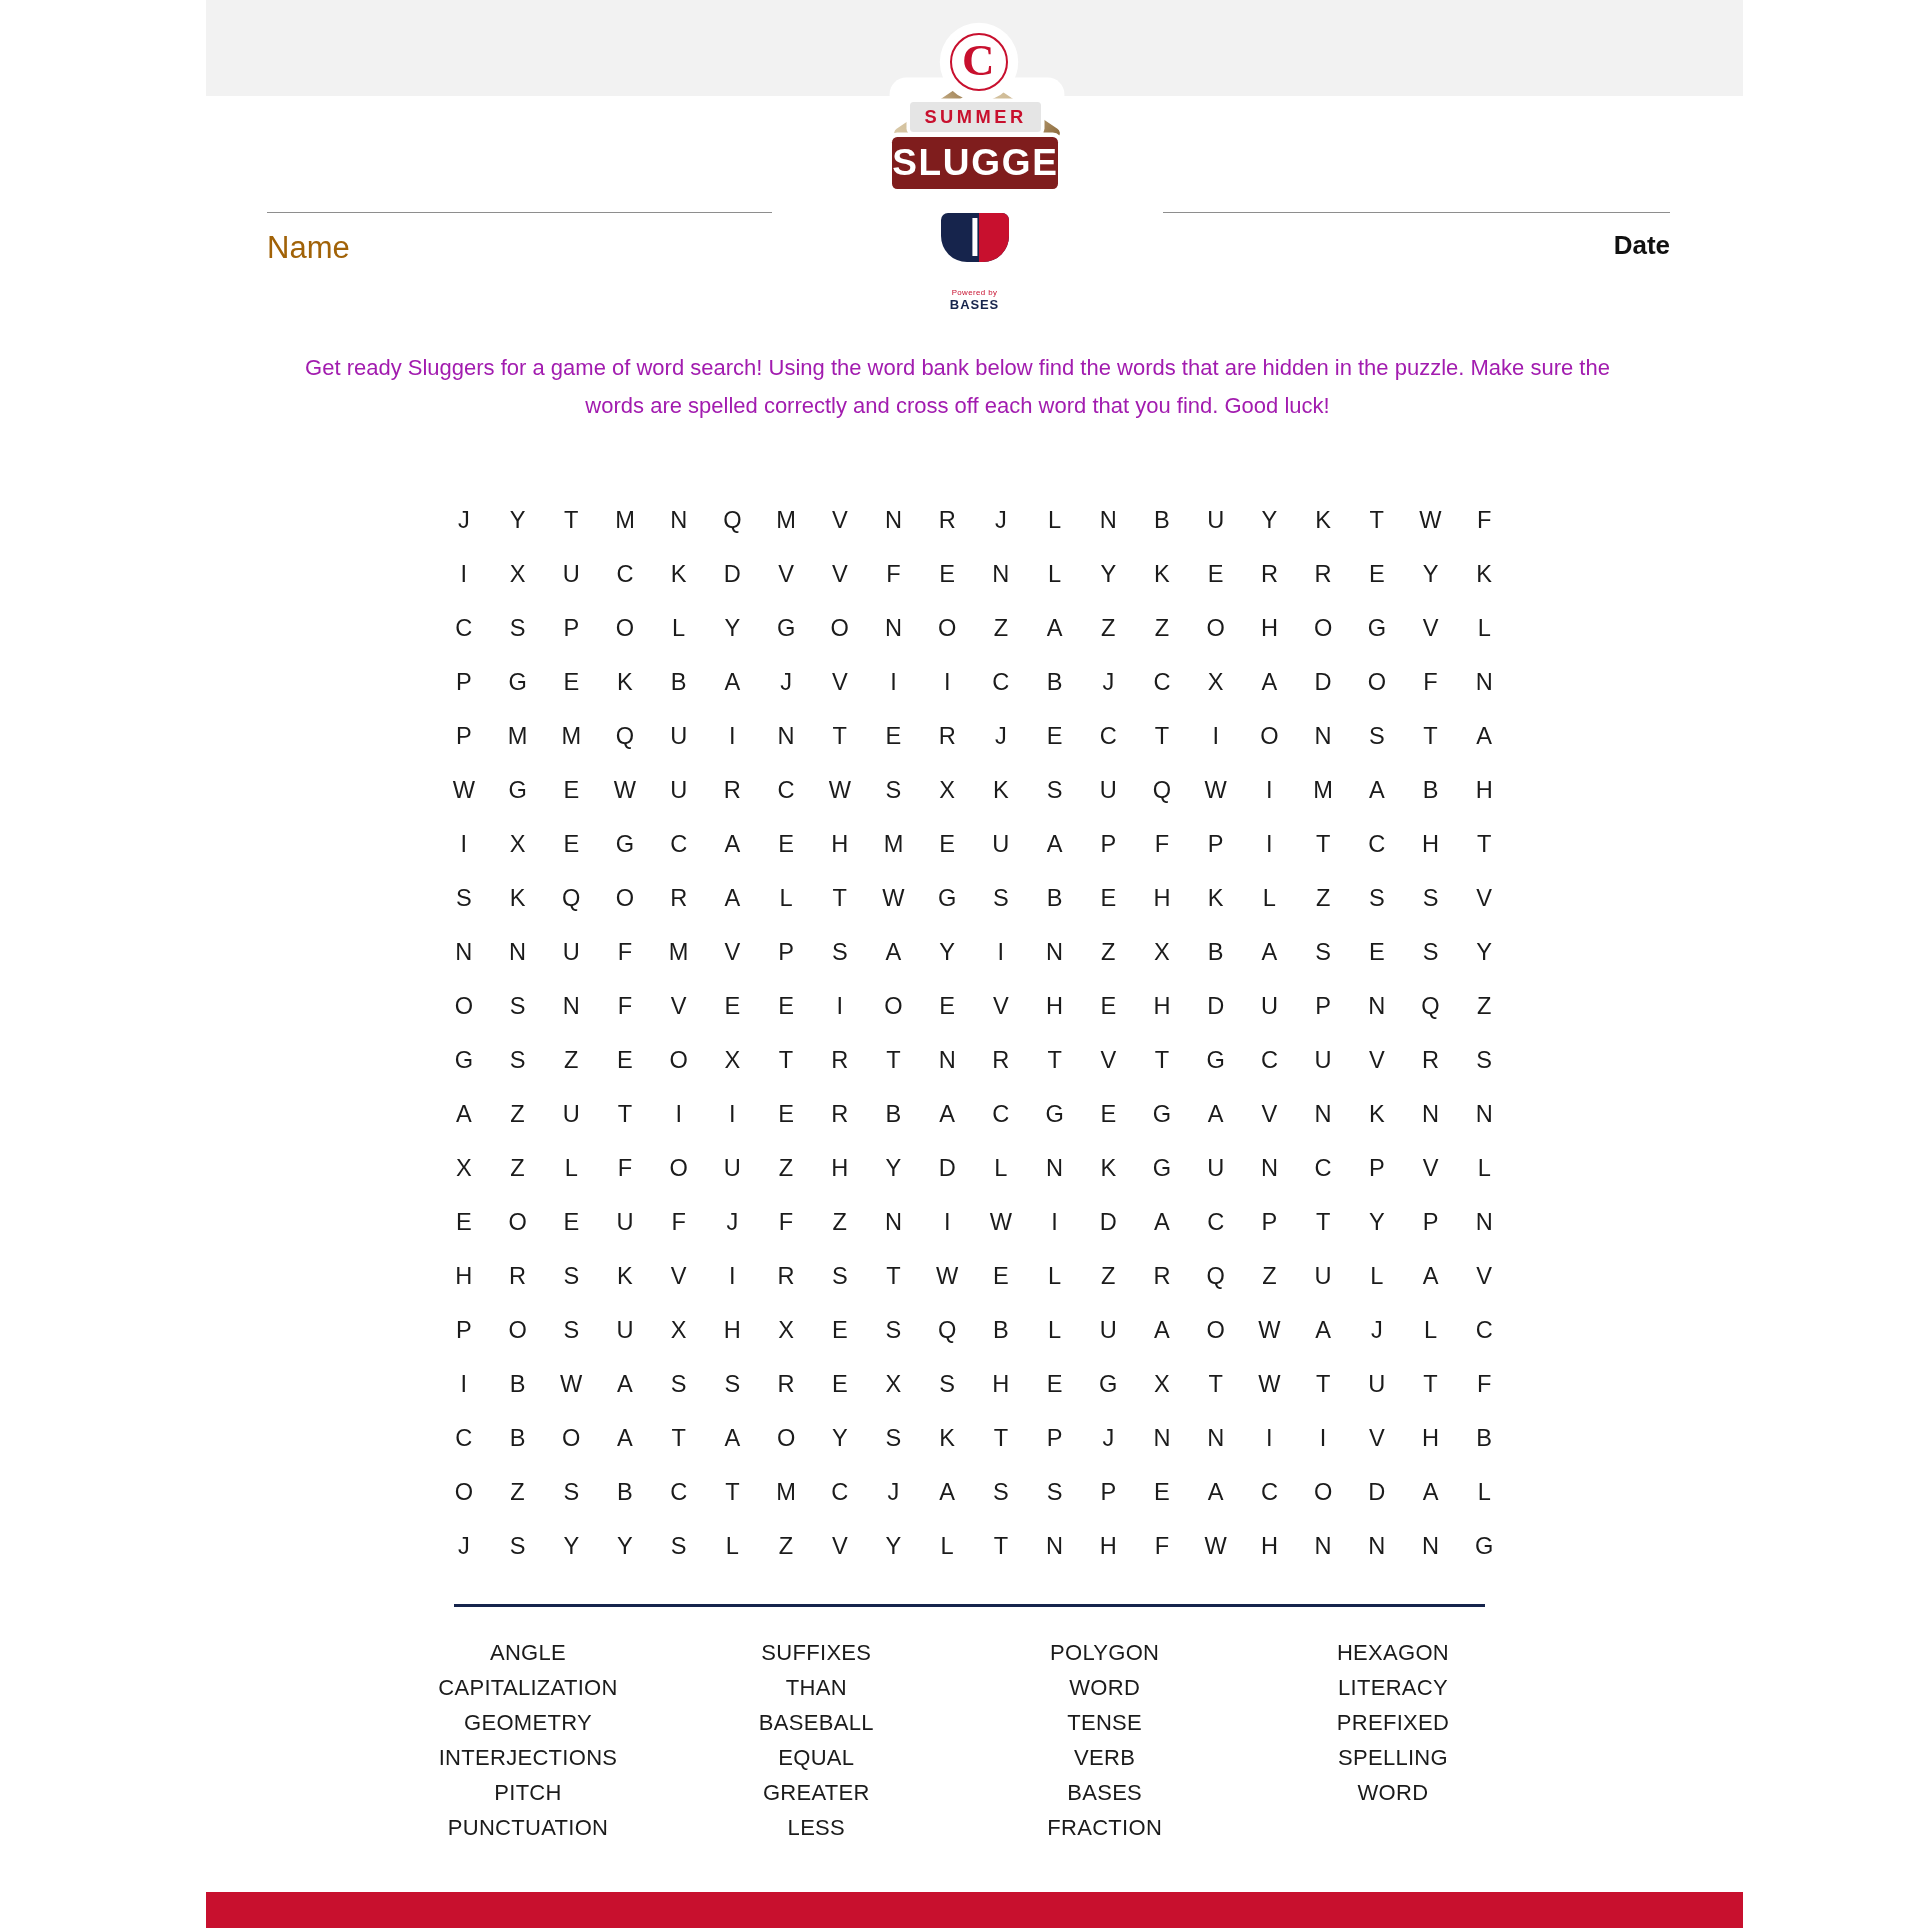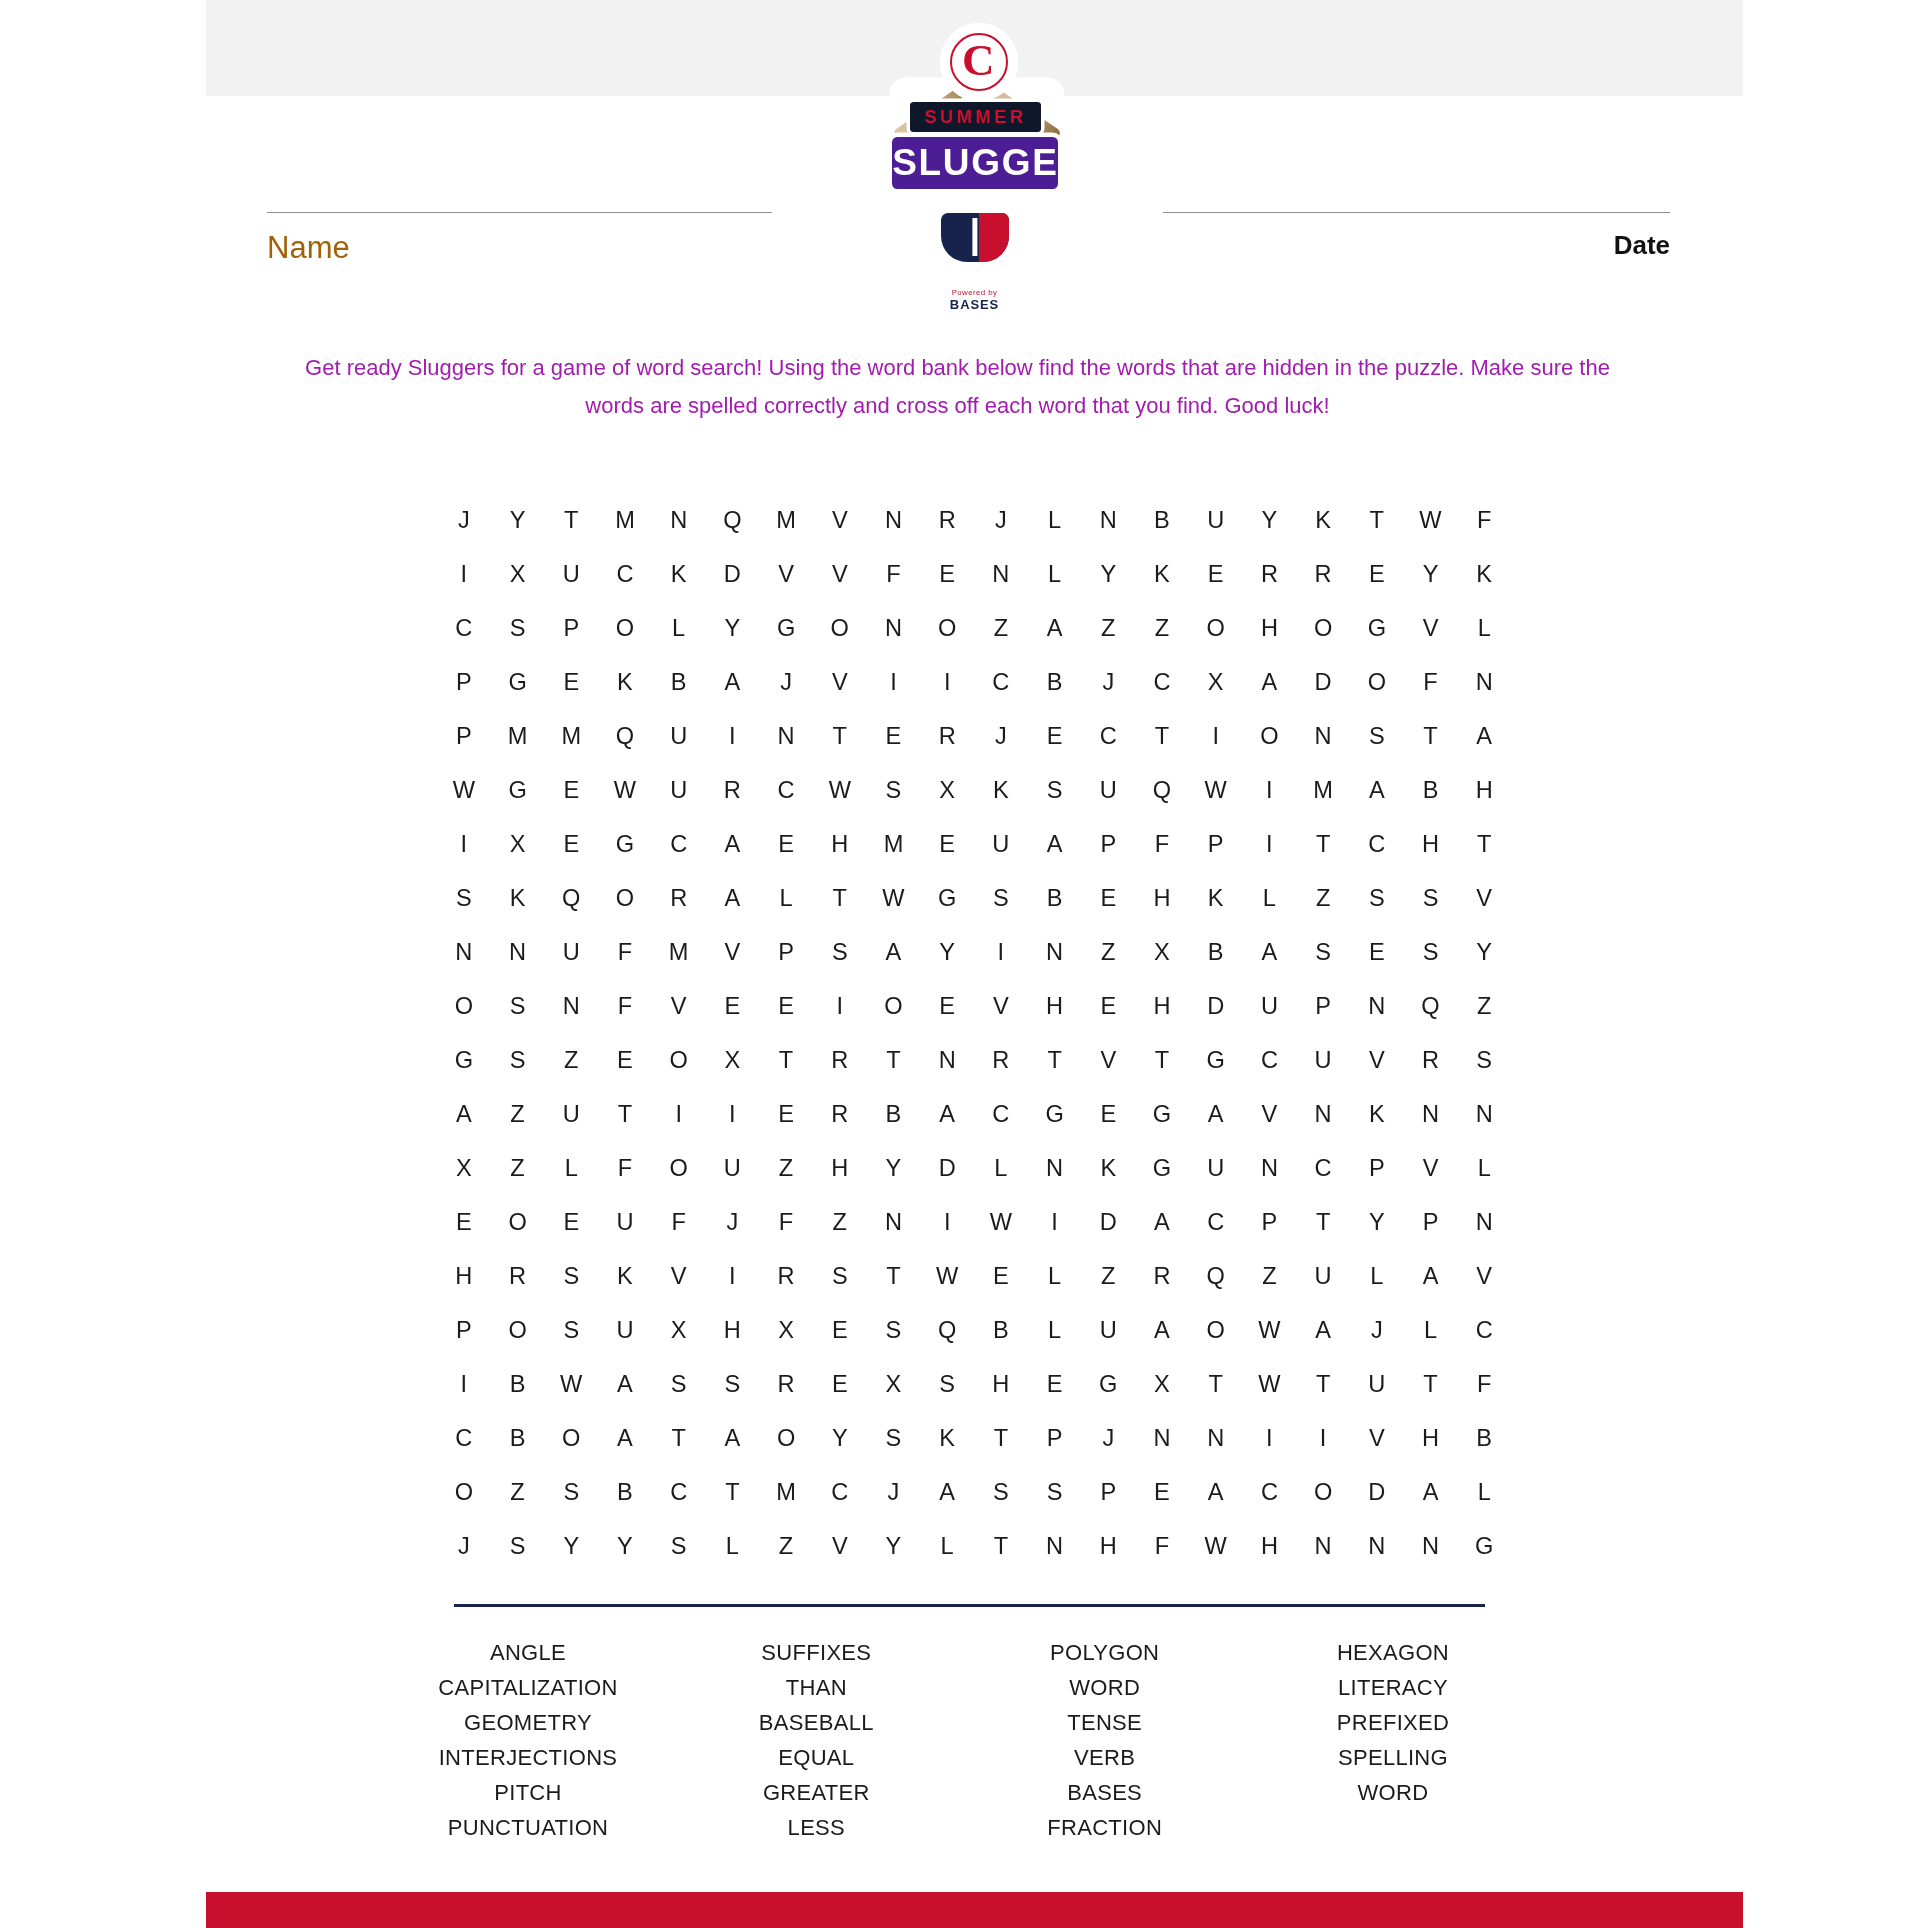--- a/index.html
+++ b/index.html
@@ -97,41 +97,41 @@
     font-size: 45px;
     line-height: 51px;
     text-align: center;
   }
   .logo-summer-bar {
     position: absolute;
     left: 23px;
     top: 93px;
     width: 131px;
     height: 30px;
-    background: #0f172a;
+    background: #e5e5e5;
     border-radius: 3.5px;
     z-index: 5;
     box-shadow: 0 0 0 3.5px #ffffff;
   }
   .logo-summer-bar span {
     display: block;
     color: #c8102e;
     font-size: 18.3px;
     font-weight: bold;
     letter-spacing: 3.5px;
     text-align: center;
     line-height: 30px;
   }
   .logo-slugger-bar {
     position: absolute;
     left: 5.2px;
     top: 128px;
     width: 166px;
     height: 52px;
-    background: #4c1d95;
+    background: #7f1d1d;
     border-radius: 5.2px;
     z-index: 5;
     box-shadow: 0 0 0 4.4px #ffffff;
   }
   .logo-slugger-bar span {
     display: block;
     color: #ffffff;
     font-size: 37px;
     font-weight: bold;
     letter-spacing: 1.7px;

